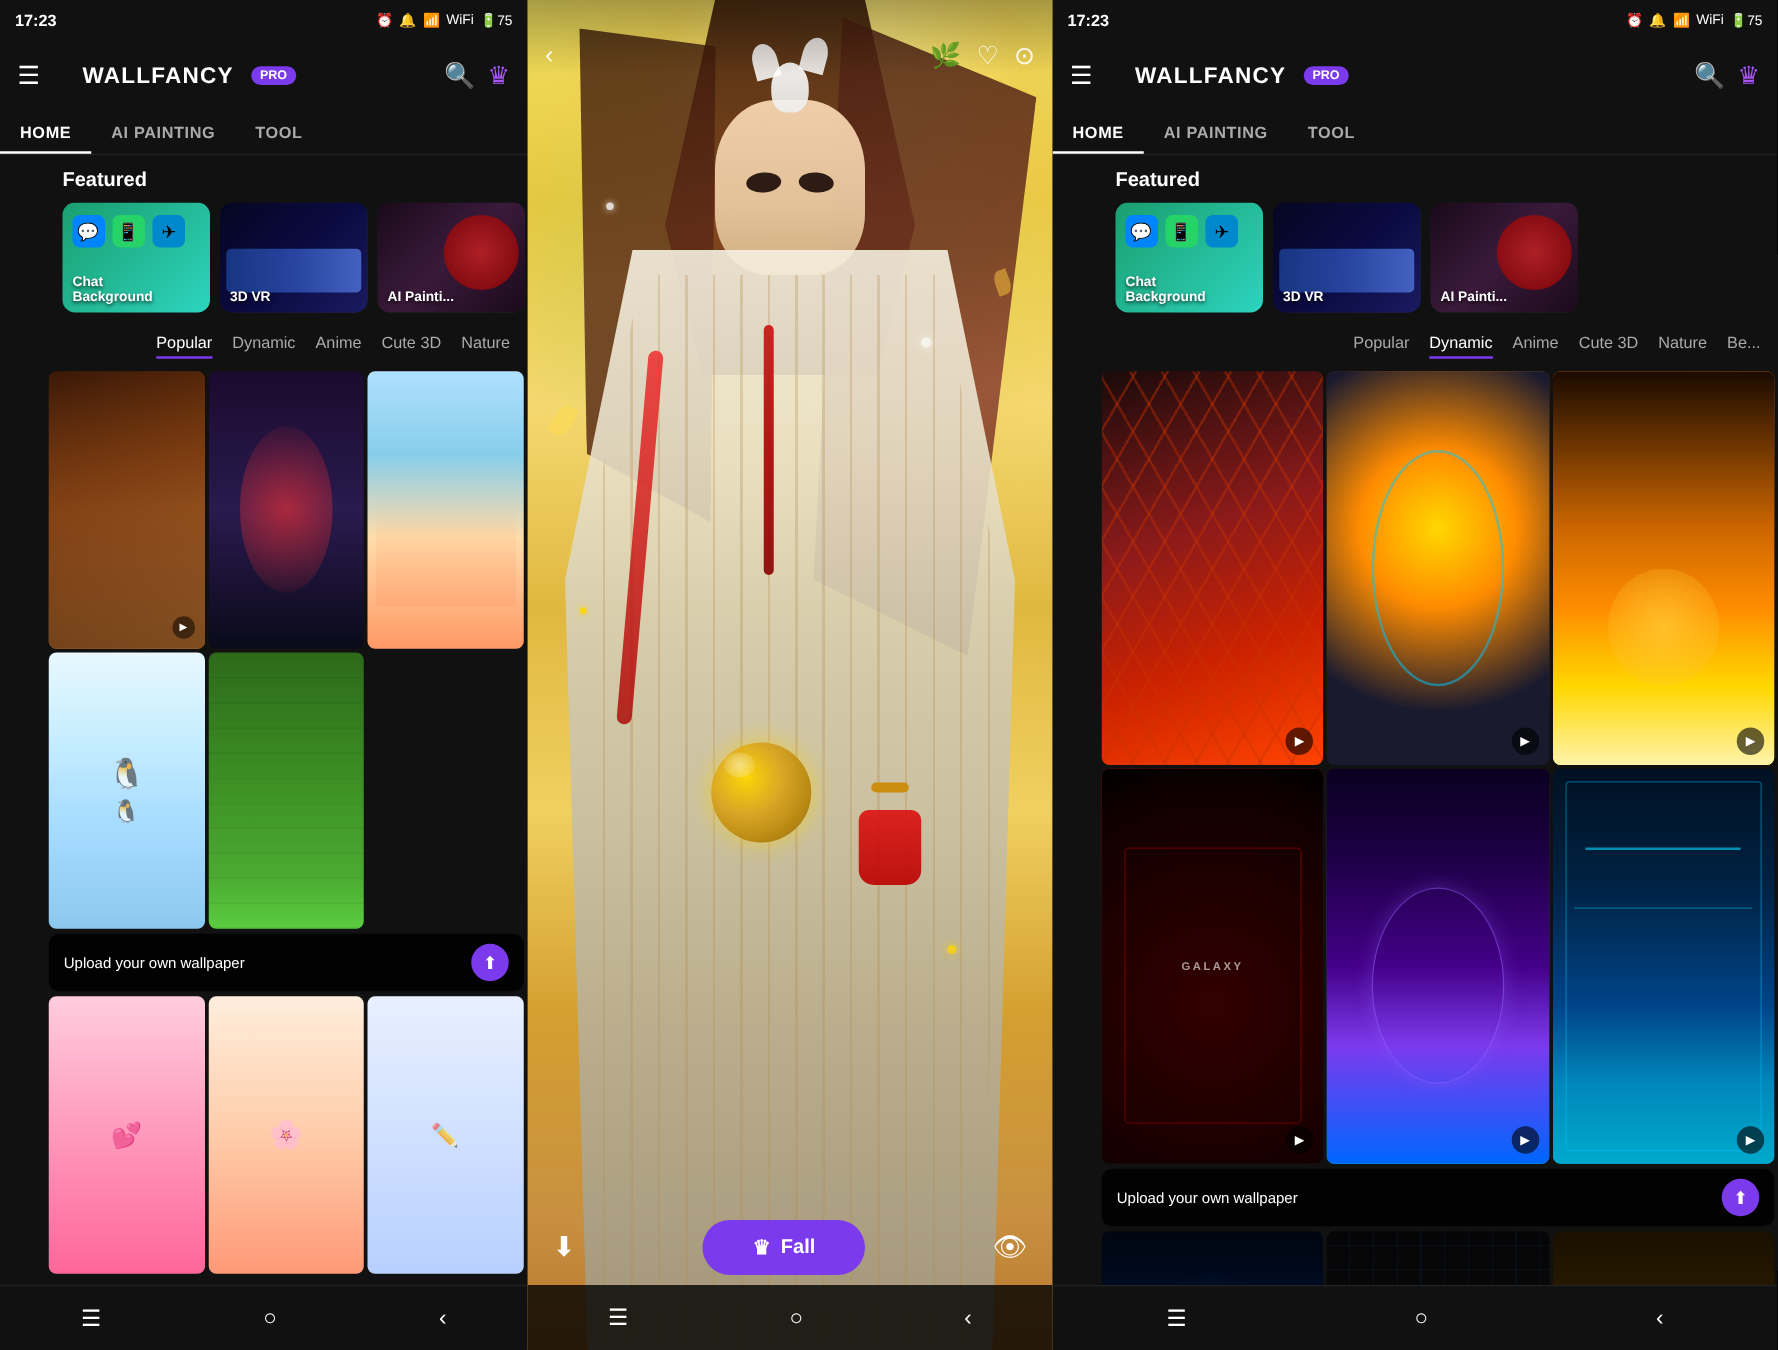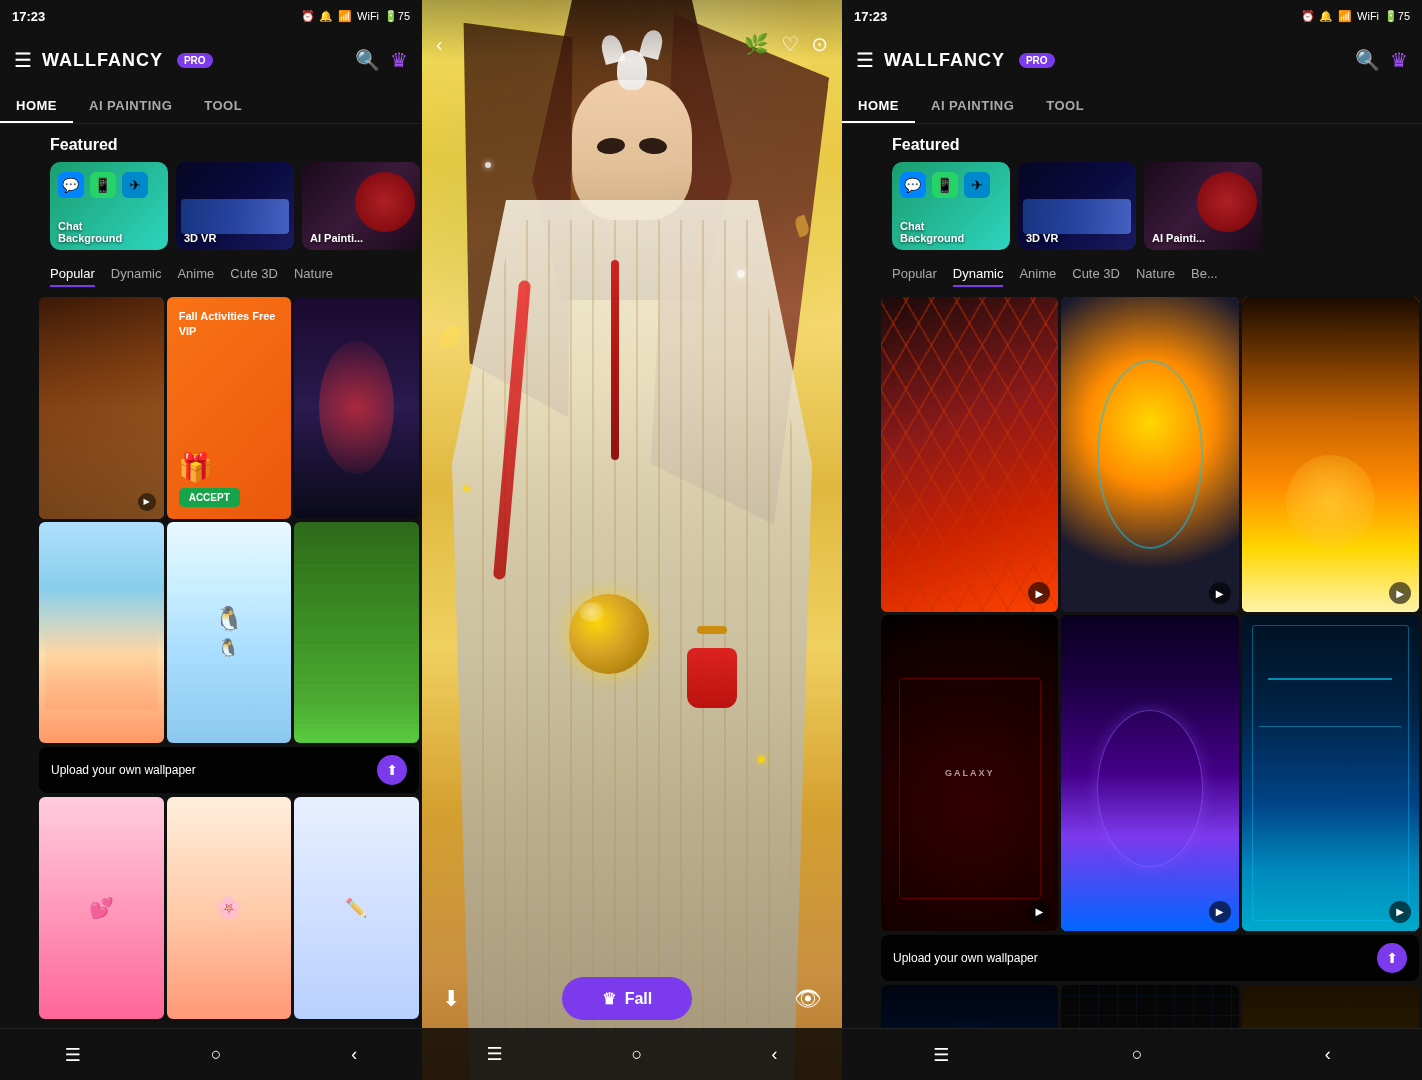--- a/index.html
+++ b/index.html
@@ -56,20 +56,21 @@
       gap: 10px;
       flex-shrink: 0;
     }
     .hamburger-icon { color: #fff; font-size: 20px; }
     .app-logo {
       color: #fff;
       font-size: 18px;
       font-weight: 800;
       letter-spacing: 1px;
       margin-right: 4px;
+      margin-left: 24px;
     }
     .pro-badge {
       background: #7c3aed;
       color: #fff;
       font-size: 10px;
       font-weight: 700;
       padding: 2px 7px;
       border-radius: 10px;
     }
     .spacer { flex: 1; }
@@ -174,20 +175,21 @@
     .ai-card {
       background: linear-gradient(135deg, #1a1a1a 0%, #2a2a2a 100%);
     }
 
     .filter-tabs {
       display: flex;
       gap: 16px;
       padding: 4px 14px 10px;
       overflow-x: auto;
       scrollbar-width: none;
+      justify-content: flex-end;
     }
     .filter-tabs::-webkit-scrollbar { display: none; }
     .filter-tab {
       color: #aaa;
       font-size: 13px;
       font-weight: 500;
       white-space: nowrap;
       cursor: pointer;
       padding-bottom: 4px;
     }
@@ -474,25 +476,20 @@
       <div class="filter-tab">Nature</div>
     </div>
 
     <div class="wallpaper-grid">
 
       <div class="wall-thumb w1">
         <div style="position:absolute;inset:0;background:linear-gradient(180deg,rgba(60,20,0,0.3),rgba(120,60,20,0.5),rgba(80,40,10,0.7));"></div>
         <div style="position:absolute;bottom:8px;right:8px;background:rgba(0,0,0,0.5);border-radius:50%;width:18px;height:18px;display:flex;align-items:center;justify-content:center;color:#fff;font-size:8px;">▶</div>
       </div>
 
-      <div class="promo-card" style="margin:0;border-radius:6px;">
-        <div style="color:#fff;font-size:11px;font-weight:700;line-height:1.4;">Fall Activities Free VIP</div>
-        <div style="font-size:28px;margin:auto 0 4px;">🎁</div>
-        <div style="background:#16a34a;color:#fff;font-size:10px;font-weight:700;padding:4px 10px;border-radius:5px;cursor:pointer;">ACCEPT</div>
-      </div>
       <div class="wall-thumb w3">
         <div style="position:absolute;inset:0;background:linear-gradient(180deg,#1a0a2e,#2a1a4e,#0a0a1a);"></div>
         <div style="position:absolute;top:20%;left:20%;right:20%;bottom:20%;border-radius:50%;background:radial-gradient(circle,rgba(255,50,50,0.6),transparent);"></div>
       </div>
 
       <div class="wall-thumb" style="background:linear-gradient(180deg,#b0e0ff 0%,#87ceeb 30%,#ffddaa 60%,#ff9966 100%);">
         <div style="position:absolute;bottom:15%;left:5%;right:5%;height:40%;background:linear-gradient(180deg,transparent,rgba(255,150,100,0.3));"></div>
       </div>
       <div class="wall-thumb" style="background:linear-gradient(180deg,#e8f8ff 0%,#c8eeff 30%,#a8ddff 60%,#8cc8ee 100%);">
         <div style="position:absolute;inset:0;display:flex;flex-direction:column;align-items:center;justify-content:center;gap:4px;opacity:0.7;">

